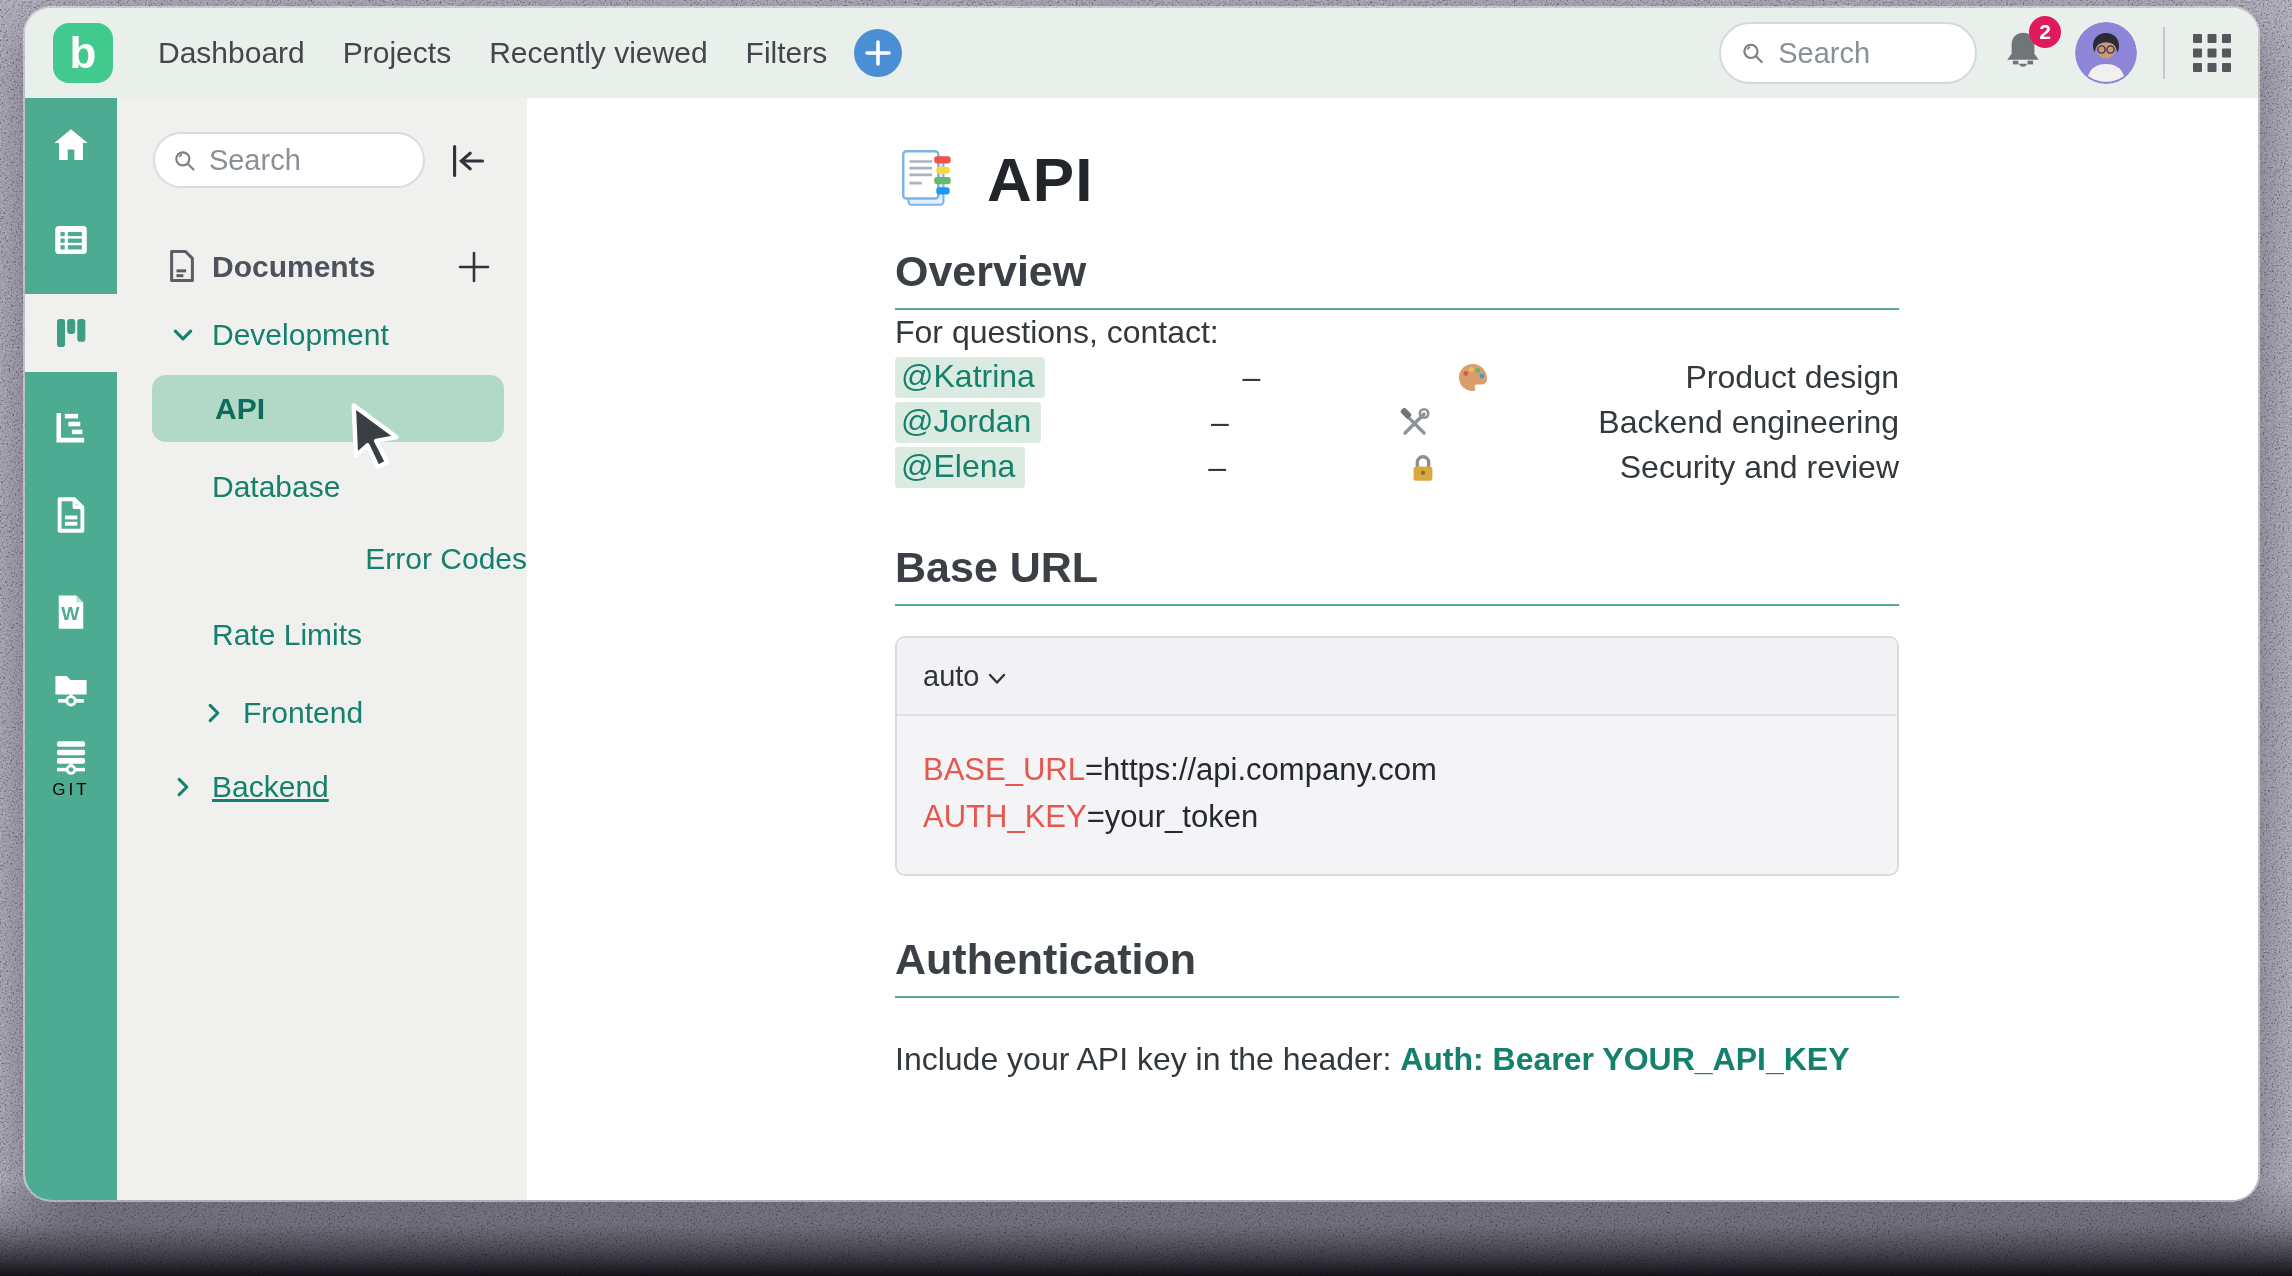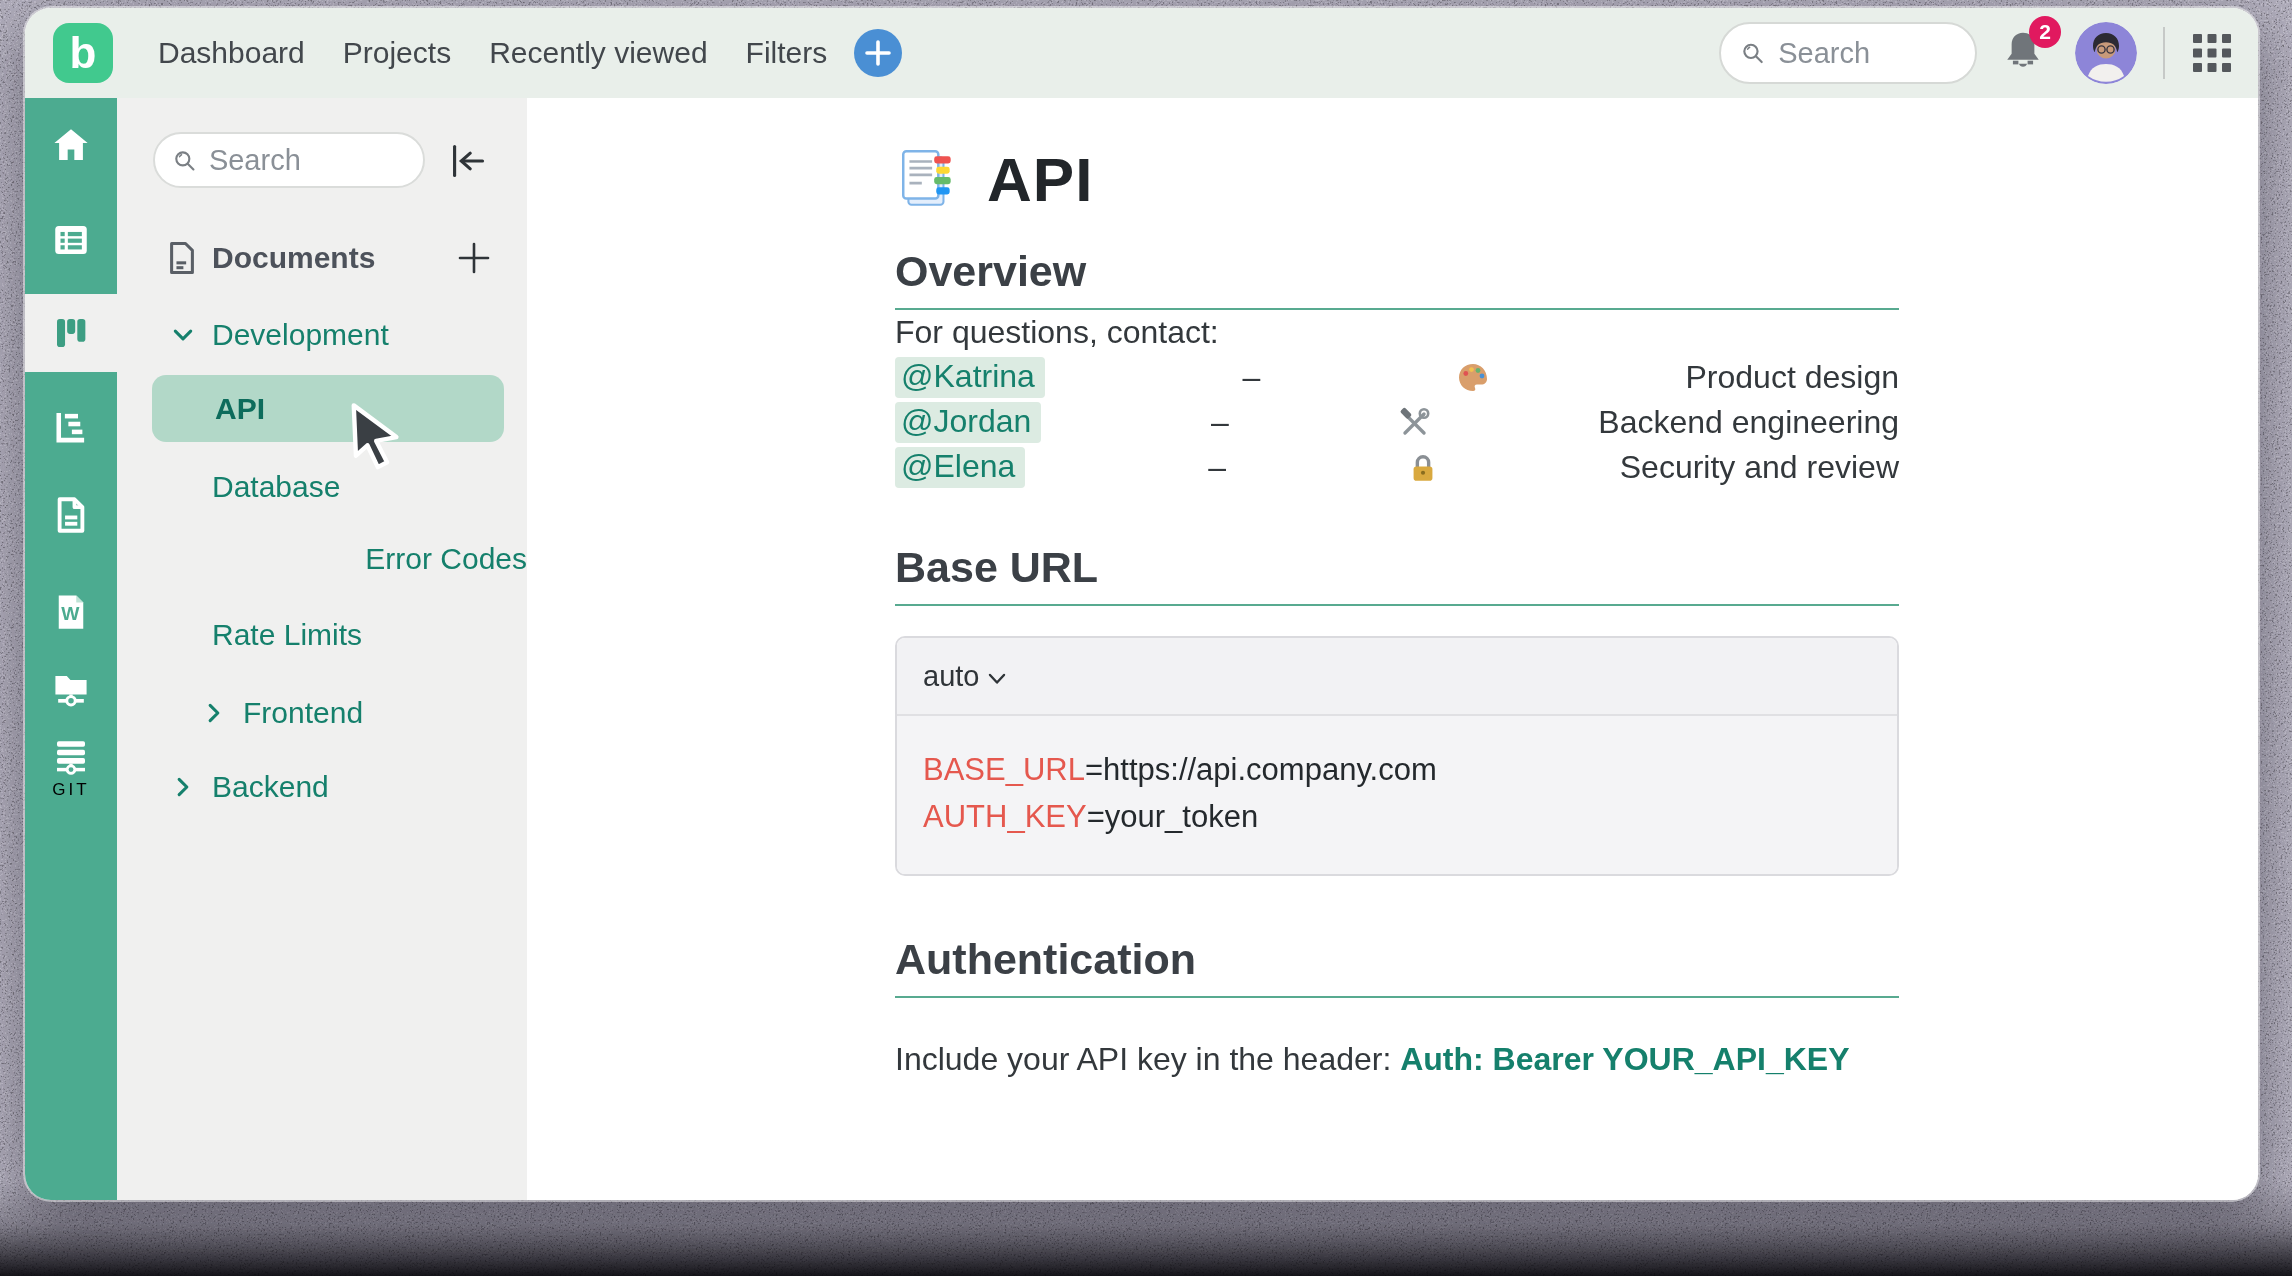--- a/index.html
+++ b/index.html
@@ -52,34 +52,34 @@
 
   
   .sidebar { position:relative; width:410px; background:#f0f0ef; flex:none; }
   .sb-search { position:absolute; left:36px; top:34px; width:272px; height:56px; background:#fff;
     border:2px solid #dadcda; border-radius:30px; display:flex; align-items:center; padding:0 14px 0 18px; }
   .sb-search input { border:none; outline:none; width:100%; font-size:29px; color:#42474c;
     background:transparent; margin-left:13px; font-family:inherit; }
   .sb-search input::placeholder { color:#8a9097; }
   .collapse-btn { position:absolute; left:332px; top:46px; width:40px; height:36px; cursor:pointer; display:flex; }
   .doc-row { position:absolute; left:36px; right:36px; top:134px; height:52px; display:flex;
-    align-items:center; padding-left:12px; cursor:pointer; }
+    align-items:flex-end; padding-left:12px; cursor:pointer; }
   .doc-row .label { font-size:30px; font-weight:600; color:#4d525b; margin-left:13px; }
   .doc-plus { margin-left:auto; cursor:pointer; display:flex; }
   .tree-row { position:absolute; left:0; right:0; height:56px; display:flex; align-items:center;
     font-size:30px; color:#15806c; cursor:pointer; }
   .tree-row .chev { margin-left:55px; margin-right:18px; display:flex; flex:none; }
   .tree-row.parent .lbl { }
   .tree-row.child { padding-left:95px; }
   .row-development { top:209px; }
   .row-database { top:361px; }
   .row-errorcodes { top:433px;justify-content:flex-end; }
   .row-ratelimits { top:509px; }
   .row-frontend { top:587px;padding-left:31px; }
-  .row-backend { top:661px; }
+  .row-backend { top:661px;text-decoration:underline; }
   .api-pill { position:absolute; left:35px; top:277px; width:352px; height:67px; background:#b2d8c8;
     border-radius:14px; display:flex; align-items:center; padding-left:63px; cursor:pointer;
     font-size:30px; font-weight:bold; color:#0d6c5c; }
   .cursor { position:absolute; left:228px; top:303px; pointer-events:none; }
 
   
   .main { position:relative; flex:1; background:#fff; overflow:hidden; }
   .article { position:absolute; left:368px; top:0; width:1004px; padding-top:44px; }
   .title-row { display:flex; align-items:center; height:74px; }
   .title-row h1 { font-size:62px; font-weight:bold; color:#22262a; margin-left:26px; letter-spacing:1px; }

